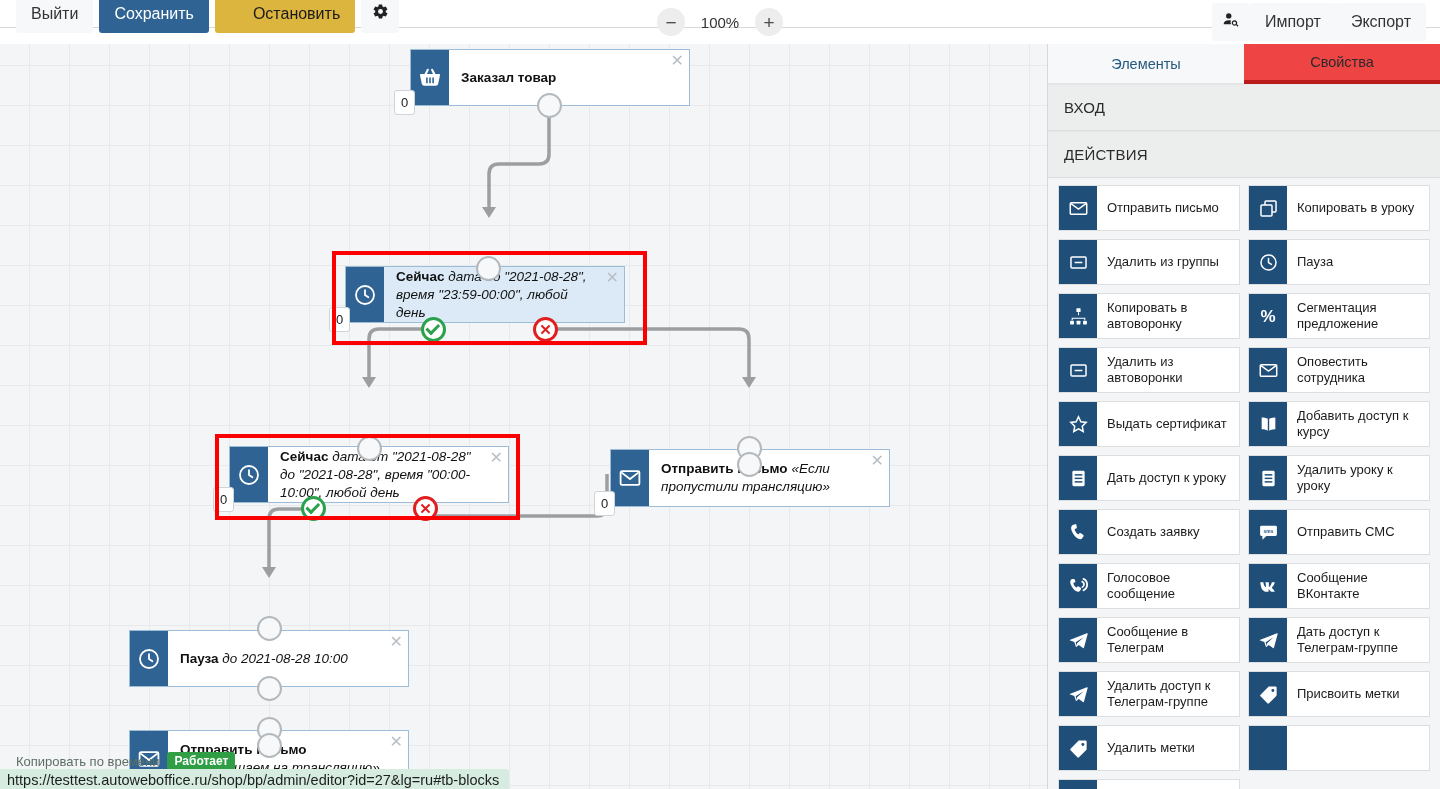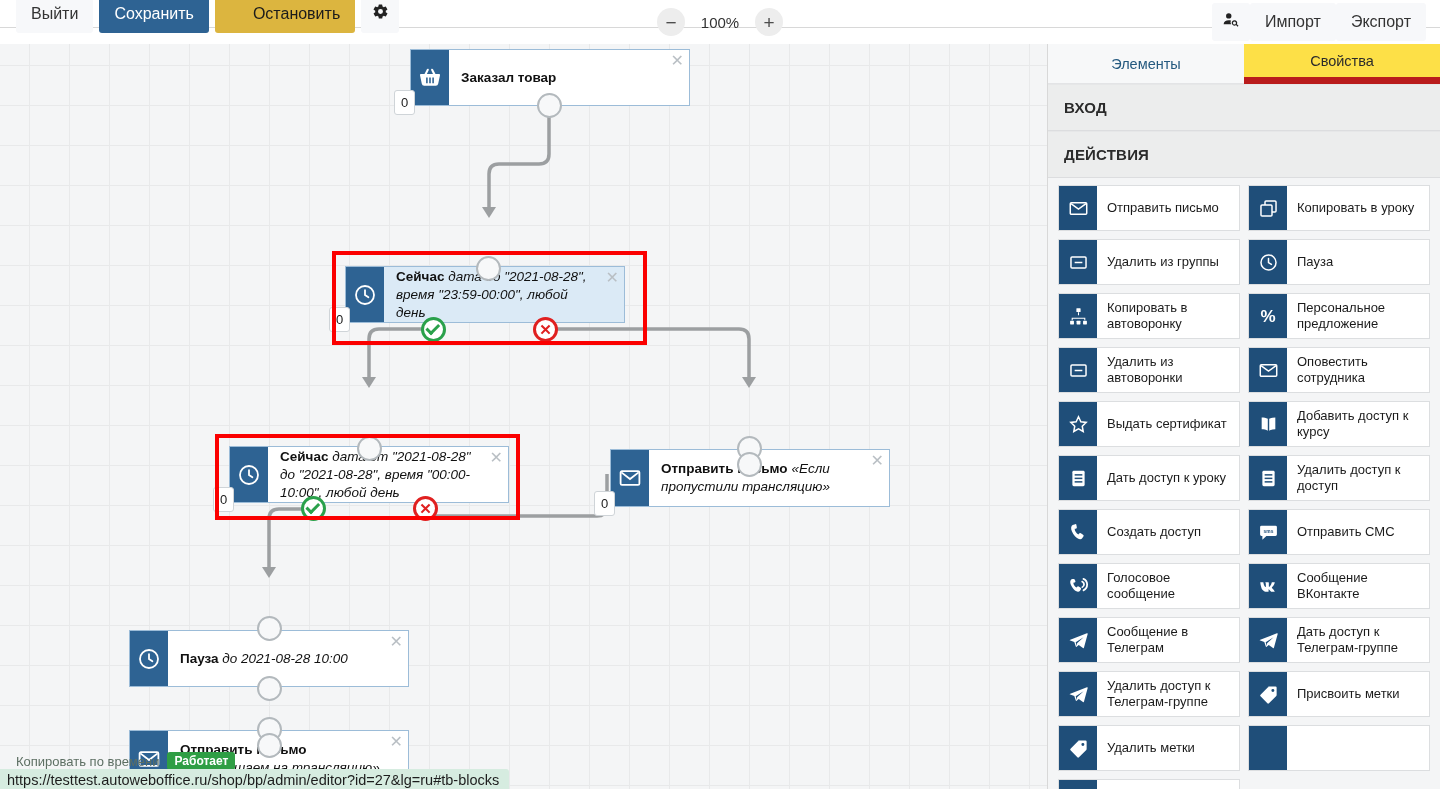--- a/index.html
+++ b/index.html
@@ -161,29 +161,28 @@
     border-left: 1px solid #d8d8d8;
     overflow: hidden;
   }
   .tabs { display: flex; height: 40px; }
   .tab {
     flex: 1 1 50%;
     display: flex; align-items: center; justify-content: center;
     font-size: 14.5px; color: #24597f; cursor: pointer;
     background: #f7f8f9; border-bottom: 1px solid #e3e4e6;
   }
-  .tab.inactive { background: #fde047; color: #2b2b2b; border-bottom: 7px solid #b91c1c; }
+  .tab.inactive { background: #ef4444; color: #2b2b2b; border-bottom: 4px solid #b91c1c; }
   .sec-head {
     height: 47px; display: flex; align-items: center;
     padding-left: 16px;
     font-size: 15px; color: #2b2b2b; letter-spacing: .2px;
     background: #eceded;
     border-bottom: 1px solid #dcdddf;
     border-top: 1px solid #e6e7e8;
-    font-weight: bold;
   }
   .grid {
     padding: 7px 10px 0 10px;
     display: grid; grid-template-columns: 1fr 1fr; gap: 8px 8px;
   }
   .act {
     background: #fff; border: 1px solid #dcdee0;
     height: 46px; display: flex; align-items: stretch; cursor: pointer;
     overflow: hidden;
   }
@@ -430,21 +429,21 @@
             <path d="M11.4 7v3.6h1.2V7zM4.2 16.4v-3H19.8v3h-1.2v-1.8H5.4v1.8z"></path>
           </svg>
         </div>
       <div class="act-lb">Копировать в автоворонку</div>
     </div>
 
     <div class="act">
       <div class="act-ico">
           <span class="txt">%</span>
         </div>
-      <div class="act-lb">Персональное предложение</div>
+      <div class="act-lb">Сегментация предложение</div>
     </div>
 
     <div class="act">
       <div class="act-ico">
           <svg viewBox="0 0 24 24" fill="none" stroke="#fff" stroke-width="1.7">
             <rect x="3.4" y="5.6" width="17.2" height="12.8" rx="1.2"></rect>
             <path d="M7.6 12h8.8"></path>
           </svg>
         </div>
       <div class="act-lb">Удалить из автоворонки</div>
@@ -492,30 +491,30 @@
 
     <div class="act">
       <div class="act-ico">
           <svg viewBox="0 0 24 24" fill="#fff">
             <rect x="5" y="3.2" width="14" height="17.6" rx="1.6"></rect>
             <rect x="7.6" y="7" width="8.8" height="1.7" fill="#1f4e79"></rect>
             <rect x="7.6" y="11" width="8.8" height="1.7" fill="#1f4e79"></rect>
             <rect x="7.6" y="15" width="8.8" height="1.7" fill="#1f4e79"></rect>
           </svg>
         </div>
-      <div class="act-lb">Удалить доступ к доступ</div>
+      <div class="act-lb">Удалить уроку к уроку</div>
     </div>
 
     <div class="act">
       <div class="act-ico">
           <svg viewBox="0 0 24 24" fill="#fff">
             <path d="M6.6 3.1c-.9 0-1.8.5-2.3 1.3C3 6.5 3.4 9.6 6 13.6c2.6 4 5.3 5.7 7.6 6.1 1 .2 2-.2 2.6-1l1.4-2a1.5 1.5 0 0 0-.4-2.1l-2.5-1.7a1.5 1.5 0 0 0-2 .3l-.8 1c-1.2-.6-2.2-1.5-3-2.7-.8-1.2-1.2-2.4-1.3-3.7l1.3-.2a1.5 1.5 0 0 0 1.2-1.7L9.4 2.6a1.5 1.5 0 0 0-.6-.4z"></path>
           </svg>
         </div>
-      <div class="act-lb">Создать доступ</div>
+      <div class="act-lb">Создать заявку</div>
     </div>
 
     <div class="act">
       <div class="act-ico">
           <svg viewBox="0 0 24 24" fill="#fff">
             <path d="M4 4.2h16a1.6 1.6 0 0 1 1.6 1.6v8.6a1.6 1.6 0 0 1-1.6 1.6H9.6L5 20.4v-4.4H4a1.6 1.6 0 0 1-1.6-1.6V5.8A1.6 1.6 0 0 1 4 4.2z"></path>
             <text x="12" y="12.3" font-size="5.6" text-anchor="middle" fill="#1f4e79" font-family="Liberation Sans, sans-serif" font-weight="bold">sms</text>
           </svg>
         </div>
       <div class="act-lb">Отправить СМС</div>

